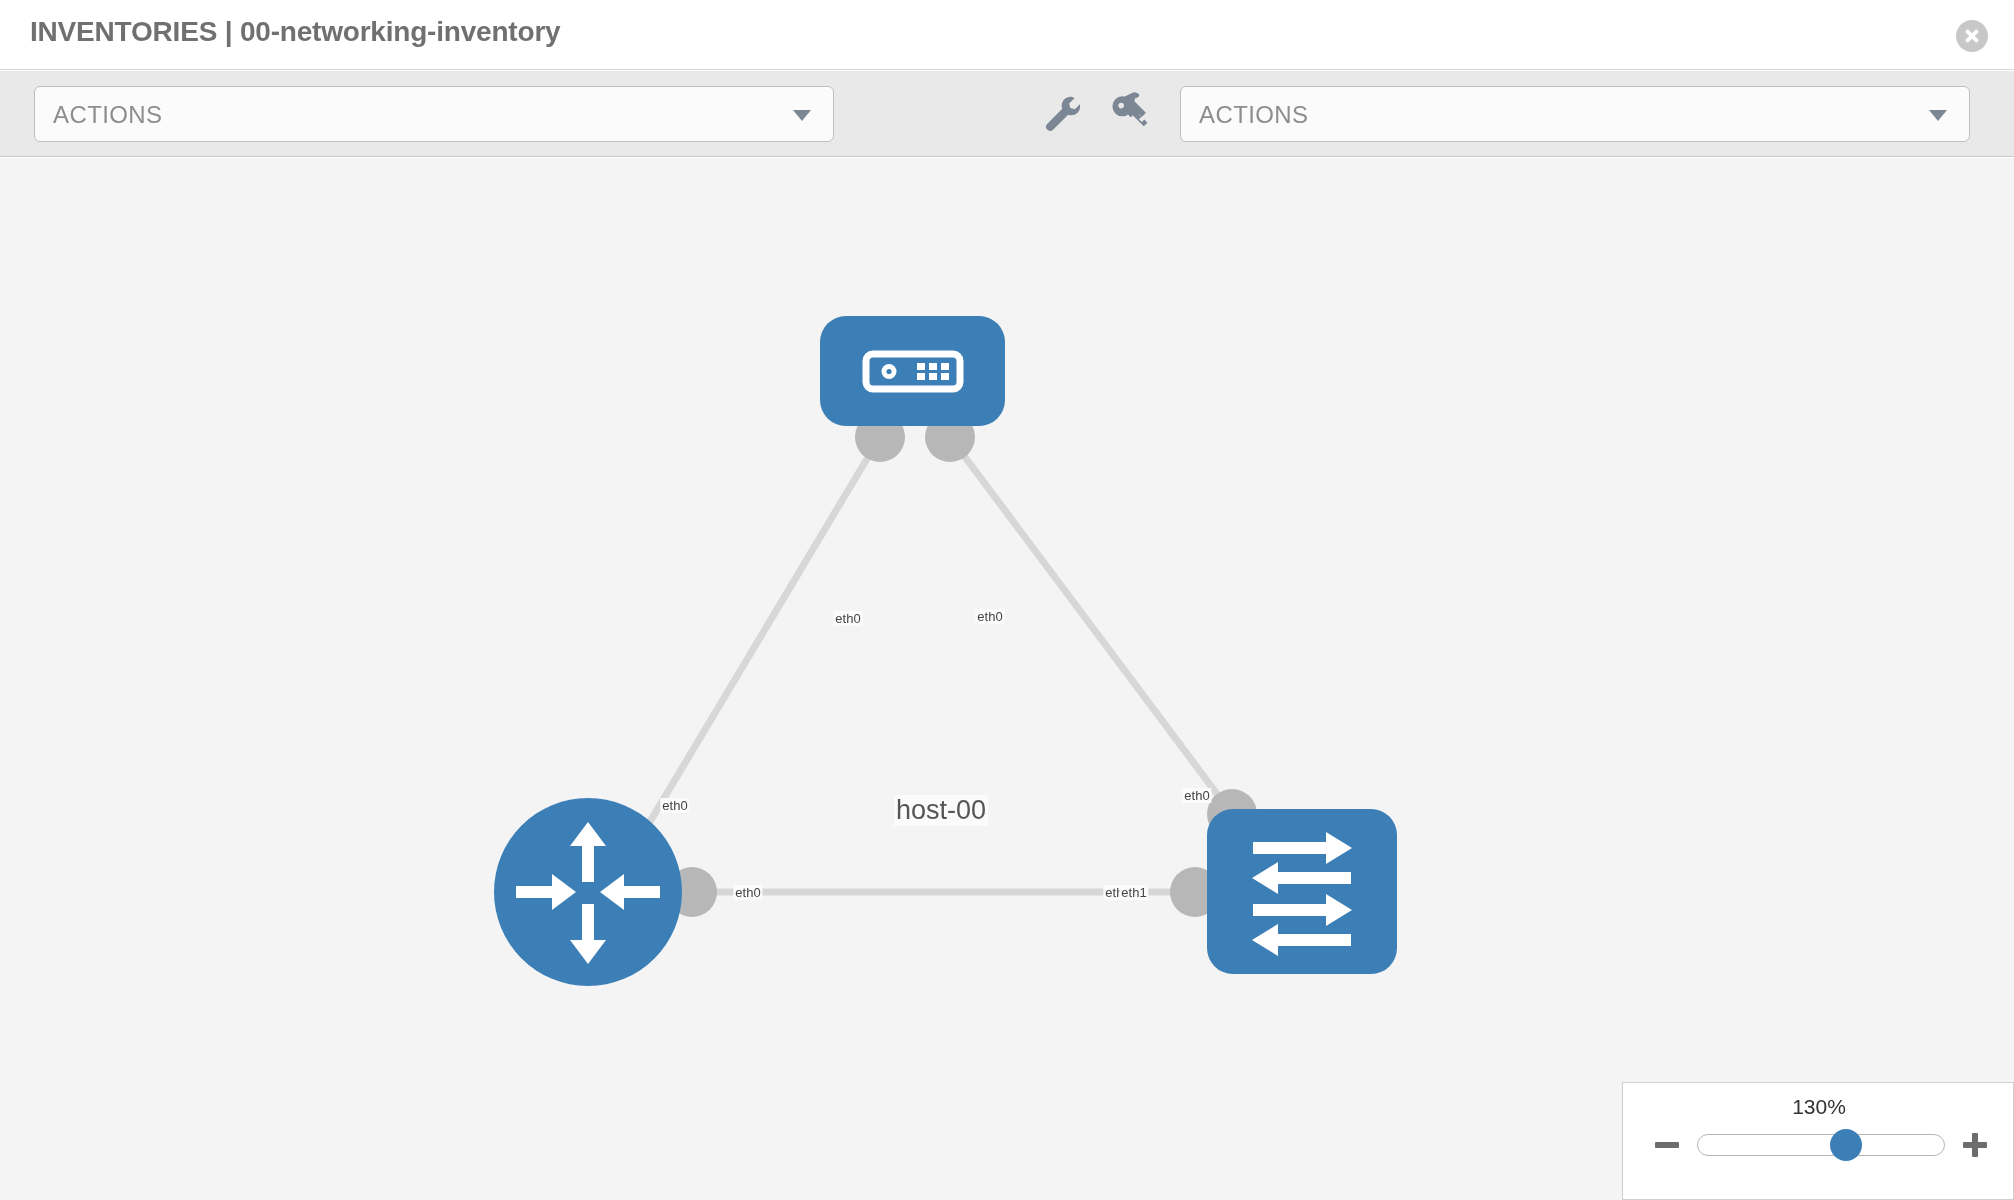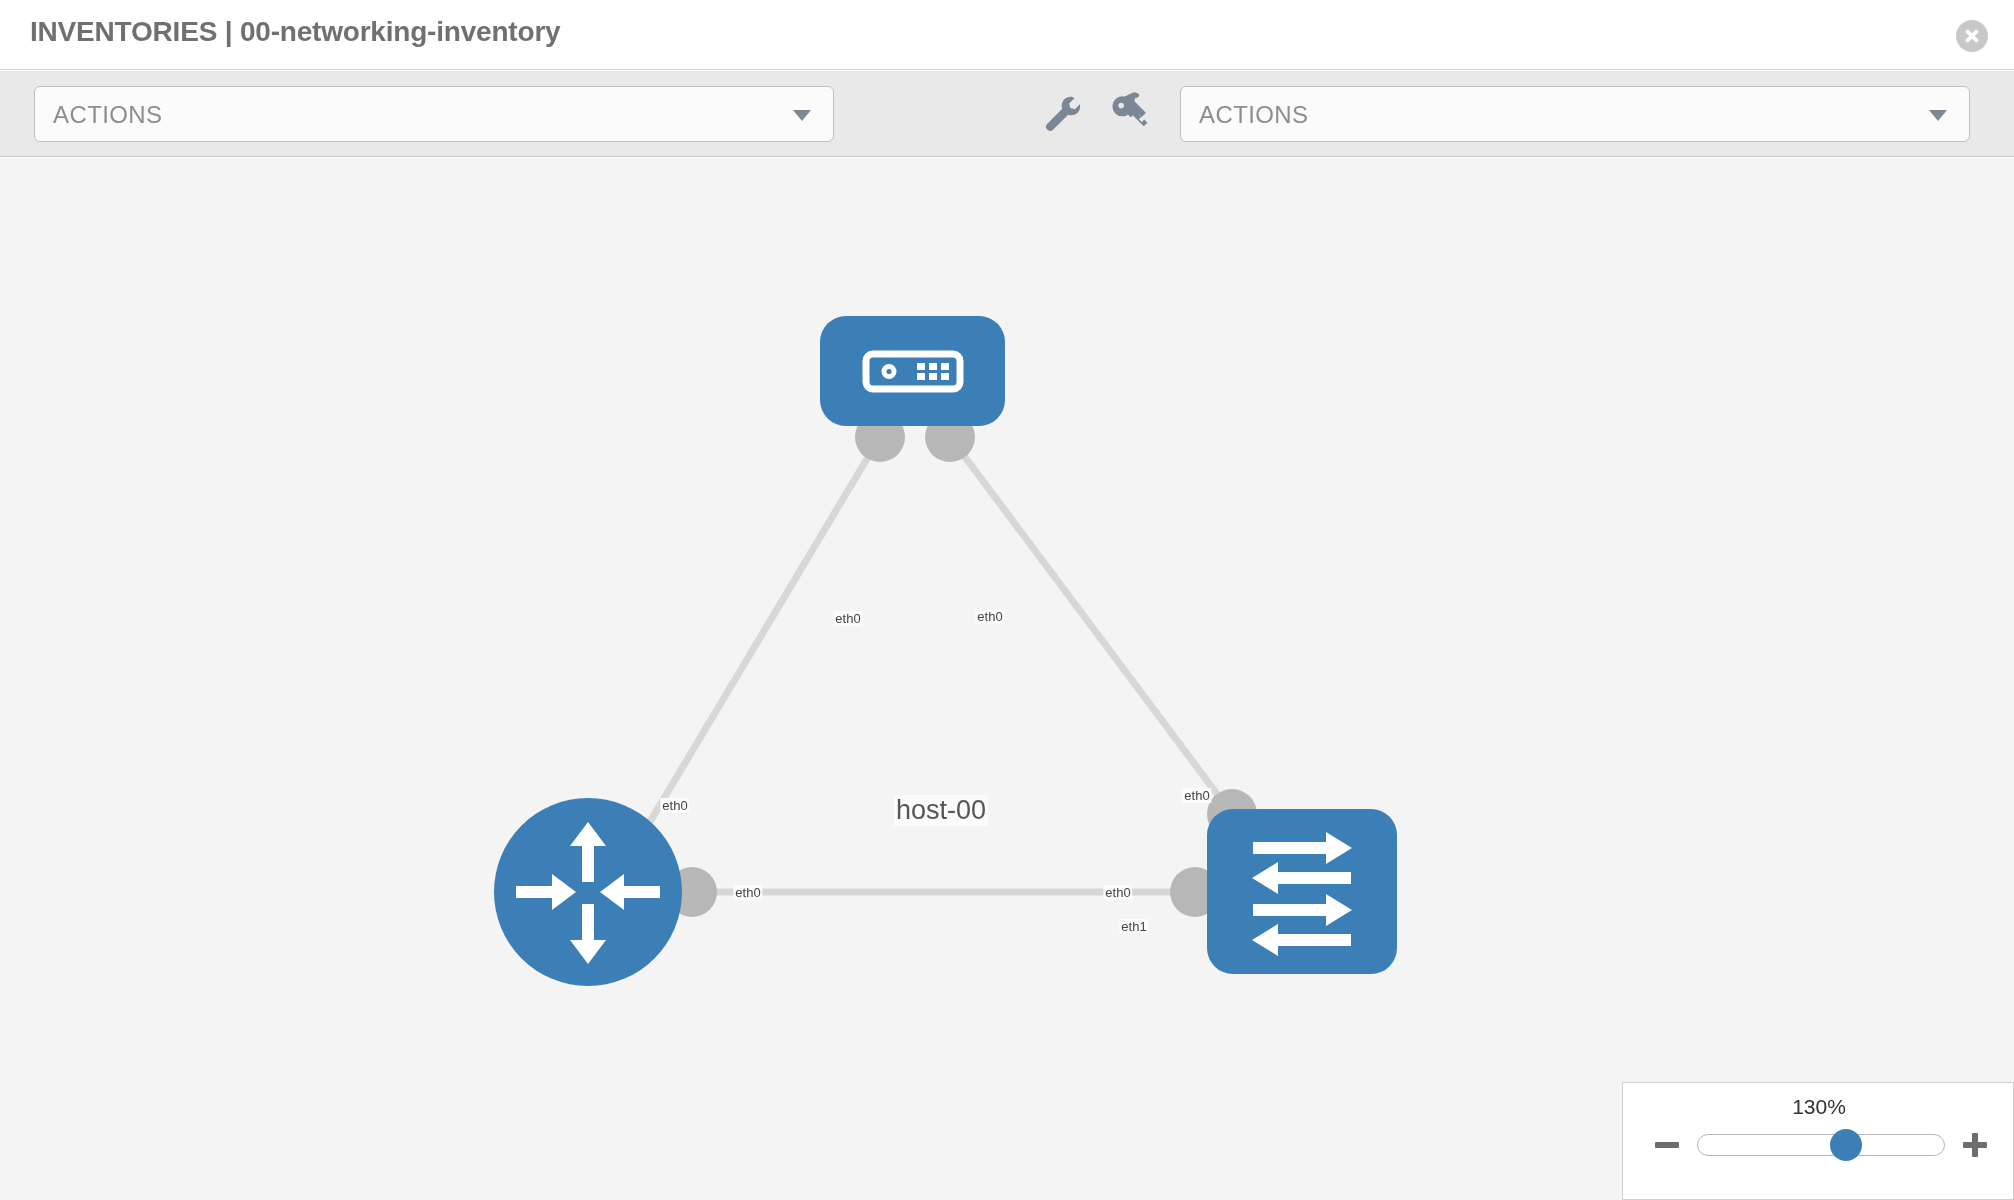--- a/index.html
+++ b/index.html
@@ -327,21 +327,21 @@
     </svg>
 
     <div id="labels-layer">
         <div class="node-label" style="left: 913px; top: 637px;">host-00</div>
         <div class="iface-label" style="left: 848px; top: 453px;">eth0</div>
         <div class="iface-label" style="left: 990px; top: 451px;">eth0</div>
         <div class="iface-label" style="left: 675px; top: 640px;">eth0</div>
         <div class="iface-label" style="left: 1197px; top: 630px;">eth0</div>
         <div class="iface-label" style="left: 748px; top: 727px;">eth0</div>
         <div class="iface-label" style="left: 1118px; top: 727px;">eth0</div>
-        <div class="iface-label" style="left: 1134px; top: 761px;">eth1</div>
+        <div class="iface-label" style="left: 1134px; top: 727px;">eth1</div>
       </div>
 
     <div class="zoom-panel" style="top:924px; left:1622px;">
       <div class="zoom-value">130%</div>
       <div class="zoom-minus"></div>
       <div class="zoom-track">
         <div class="zoom-thumb" id="zoom-thumb" style="left: 60%;"></div>
       </div>
       <div class="zoom-plus"></div>
     </div>

